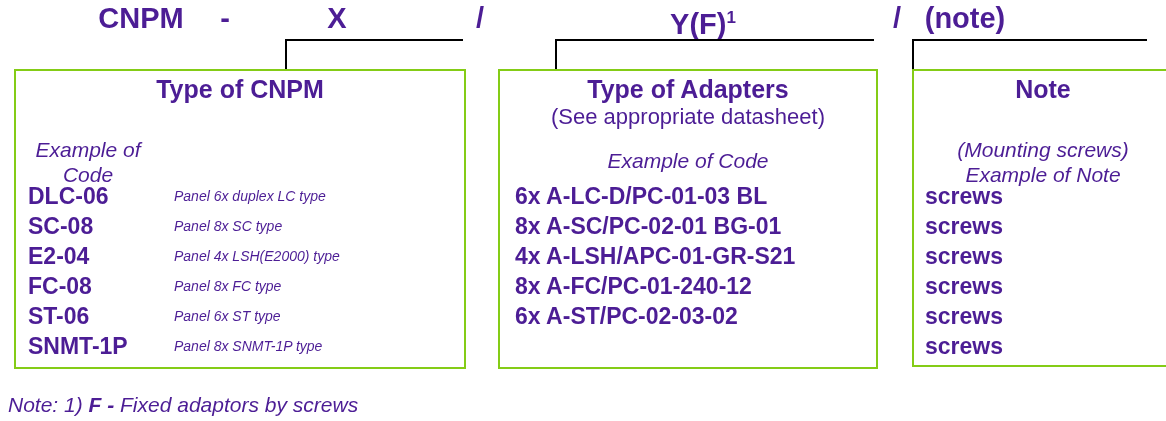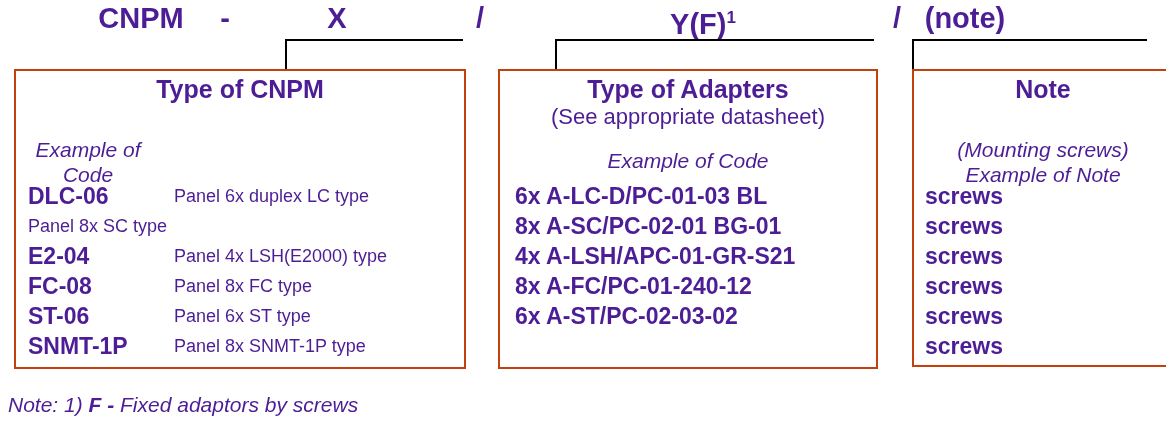--- a/index.html
+++ b/index.html
@@ -8,32 +8,32 @@
     position:relative; width:1166px; height:421px; background:#ffffff;
     color:#4c1d95; font-family:"Liberation Sans","DejaVu Sans",sans-serif;
     overflow:hidden;
   }
   .hdr {
     position:absolute; top:2px; transform:translateX(-50%);
     font-weight:bold; font-size:29px; line-height:32px; white-space:nowrap;
   }
   .hdr .sup { font-size:17px; vertical-align:super; font-weight:bold; }
   .bracket { position:absolute; border-top:2px solid #000; border-left:2px solid #000; }
-  .pbox { position:absolute; border:2px solid #c2410c; background:#ffffff; }
+  .pbox { position:absolute; border:2px solid #84cc16; background:#ffffff; }
   .btitle { position:absolute; left:0; right:0; top:4px; text-align:center;
             font-size:25px; font-weight:bold; line-height:29px; }
   .bsub   { position:absolute; left:0; right:0; top:33px; text-align:center;
             font-size:22px; line-height:26px; }
   .exlabel { position:absolute; font-style:italic; font-size:21px; line-height:25px;
              text-align:center; }
   .rows { position:absolute; top:110px; white-space:nowrap; }
   .row  { height:30px; line-height:30px; display:flex; }
   .code { font-weight:bold; font-size:23px; }
   .c1 .code { width:146px; }
-  .desc { font-size:18px; }
+  .desc { font-style:italic; font-size:14px; }
   .footnote { position:absolute; left:8px; top:392px; font-style:italic;
               font-size:21px; line-height:25px; white-space:pre; }
   .footnote .fb { font-weight:bold; }
 </style>
 </head>
 <body>
 
 <div class="canvas">
 
   <span class="hdr" style="left:141px">CNPM</span>
@@ -53,20 +53,21 @@
     <div class="exlabel" style="left:16px; top:66px; width:112px;">
       <div>Example of</div>
       <div>Code</div>
     </div>
     <div class="rows c1" style="left:12px;">
       <div class="row">
           <span class="code">DLC-06</span>
           <span class="desc">Panel 6x duplex LC type</span>
         </div>
       <div class="row">
+          <span class="code">SC-08</span>
           <span class="desc">Panel 8x SC type</span>
         </div>
       <div class="row">
           <span class="code">E2-04</span>
           <span class="desc">Panel 4x LSH(E2000) type</span>
         </div>
       <div class="row">
           <span class="code">FC-08</span>
           <span class="desc">Panel 8x FC type</span>
         </div>

